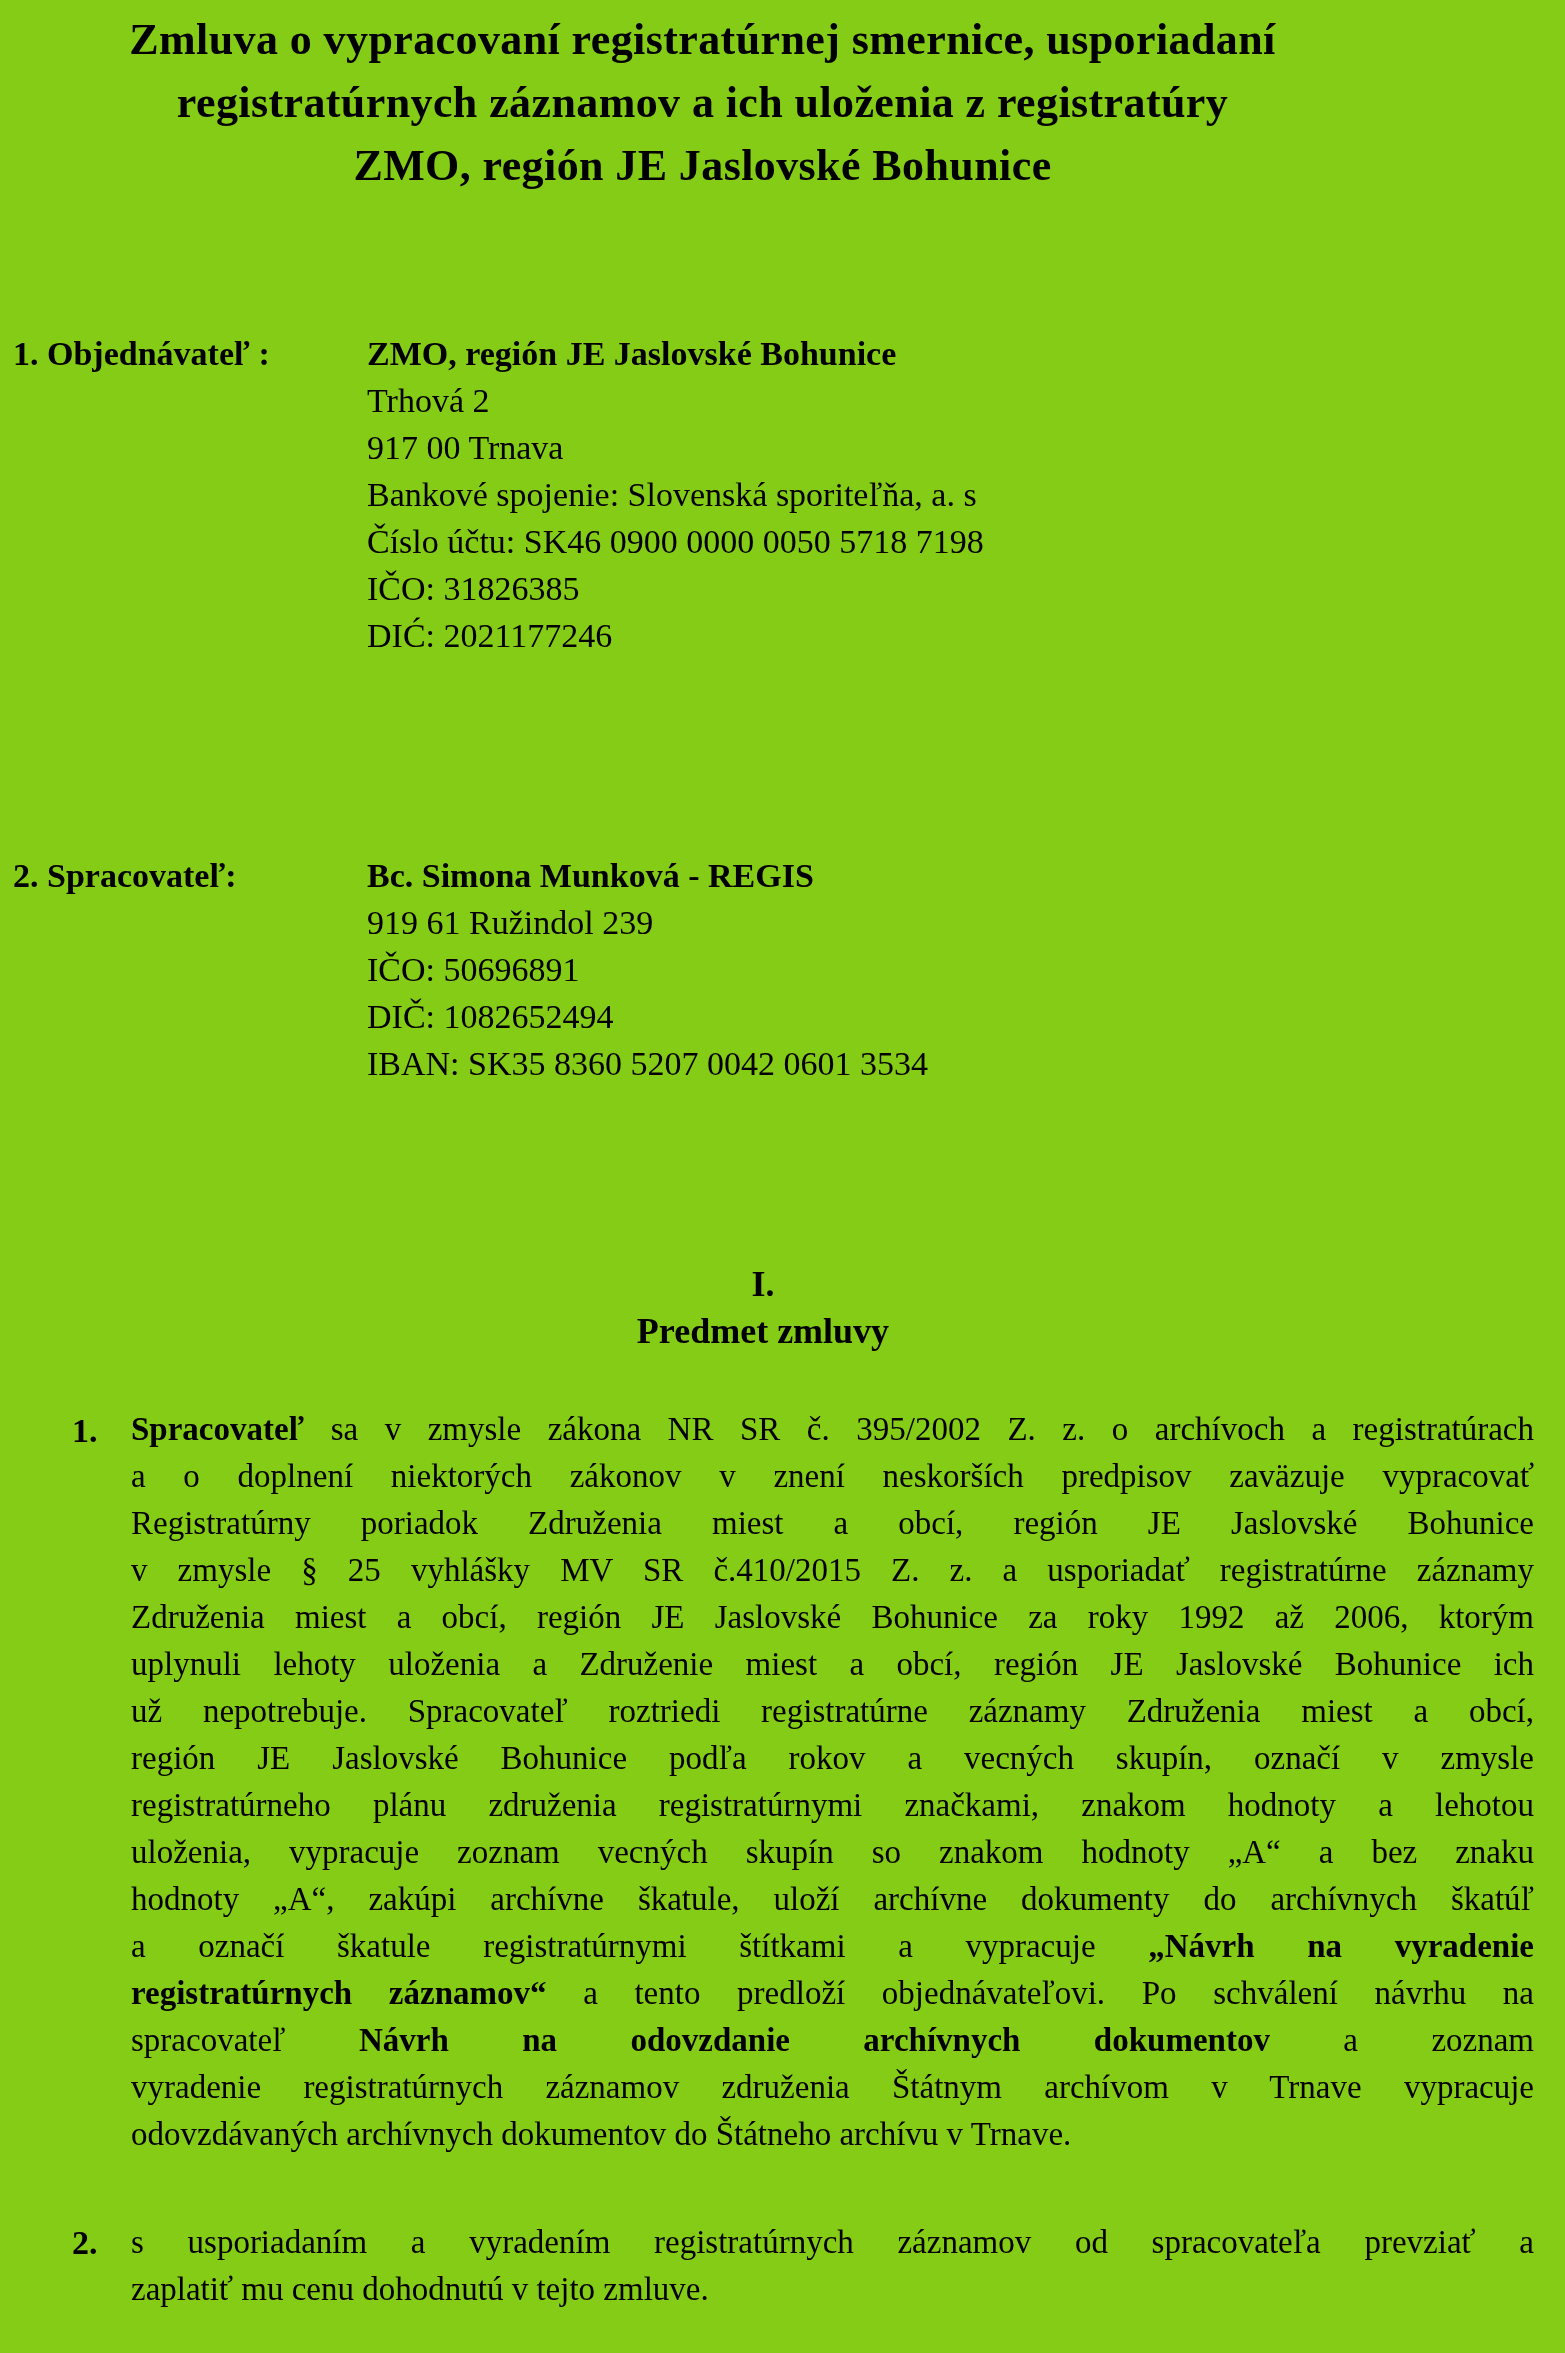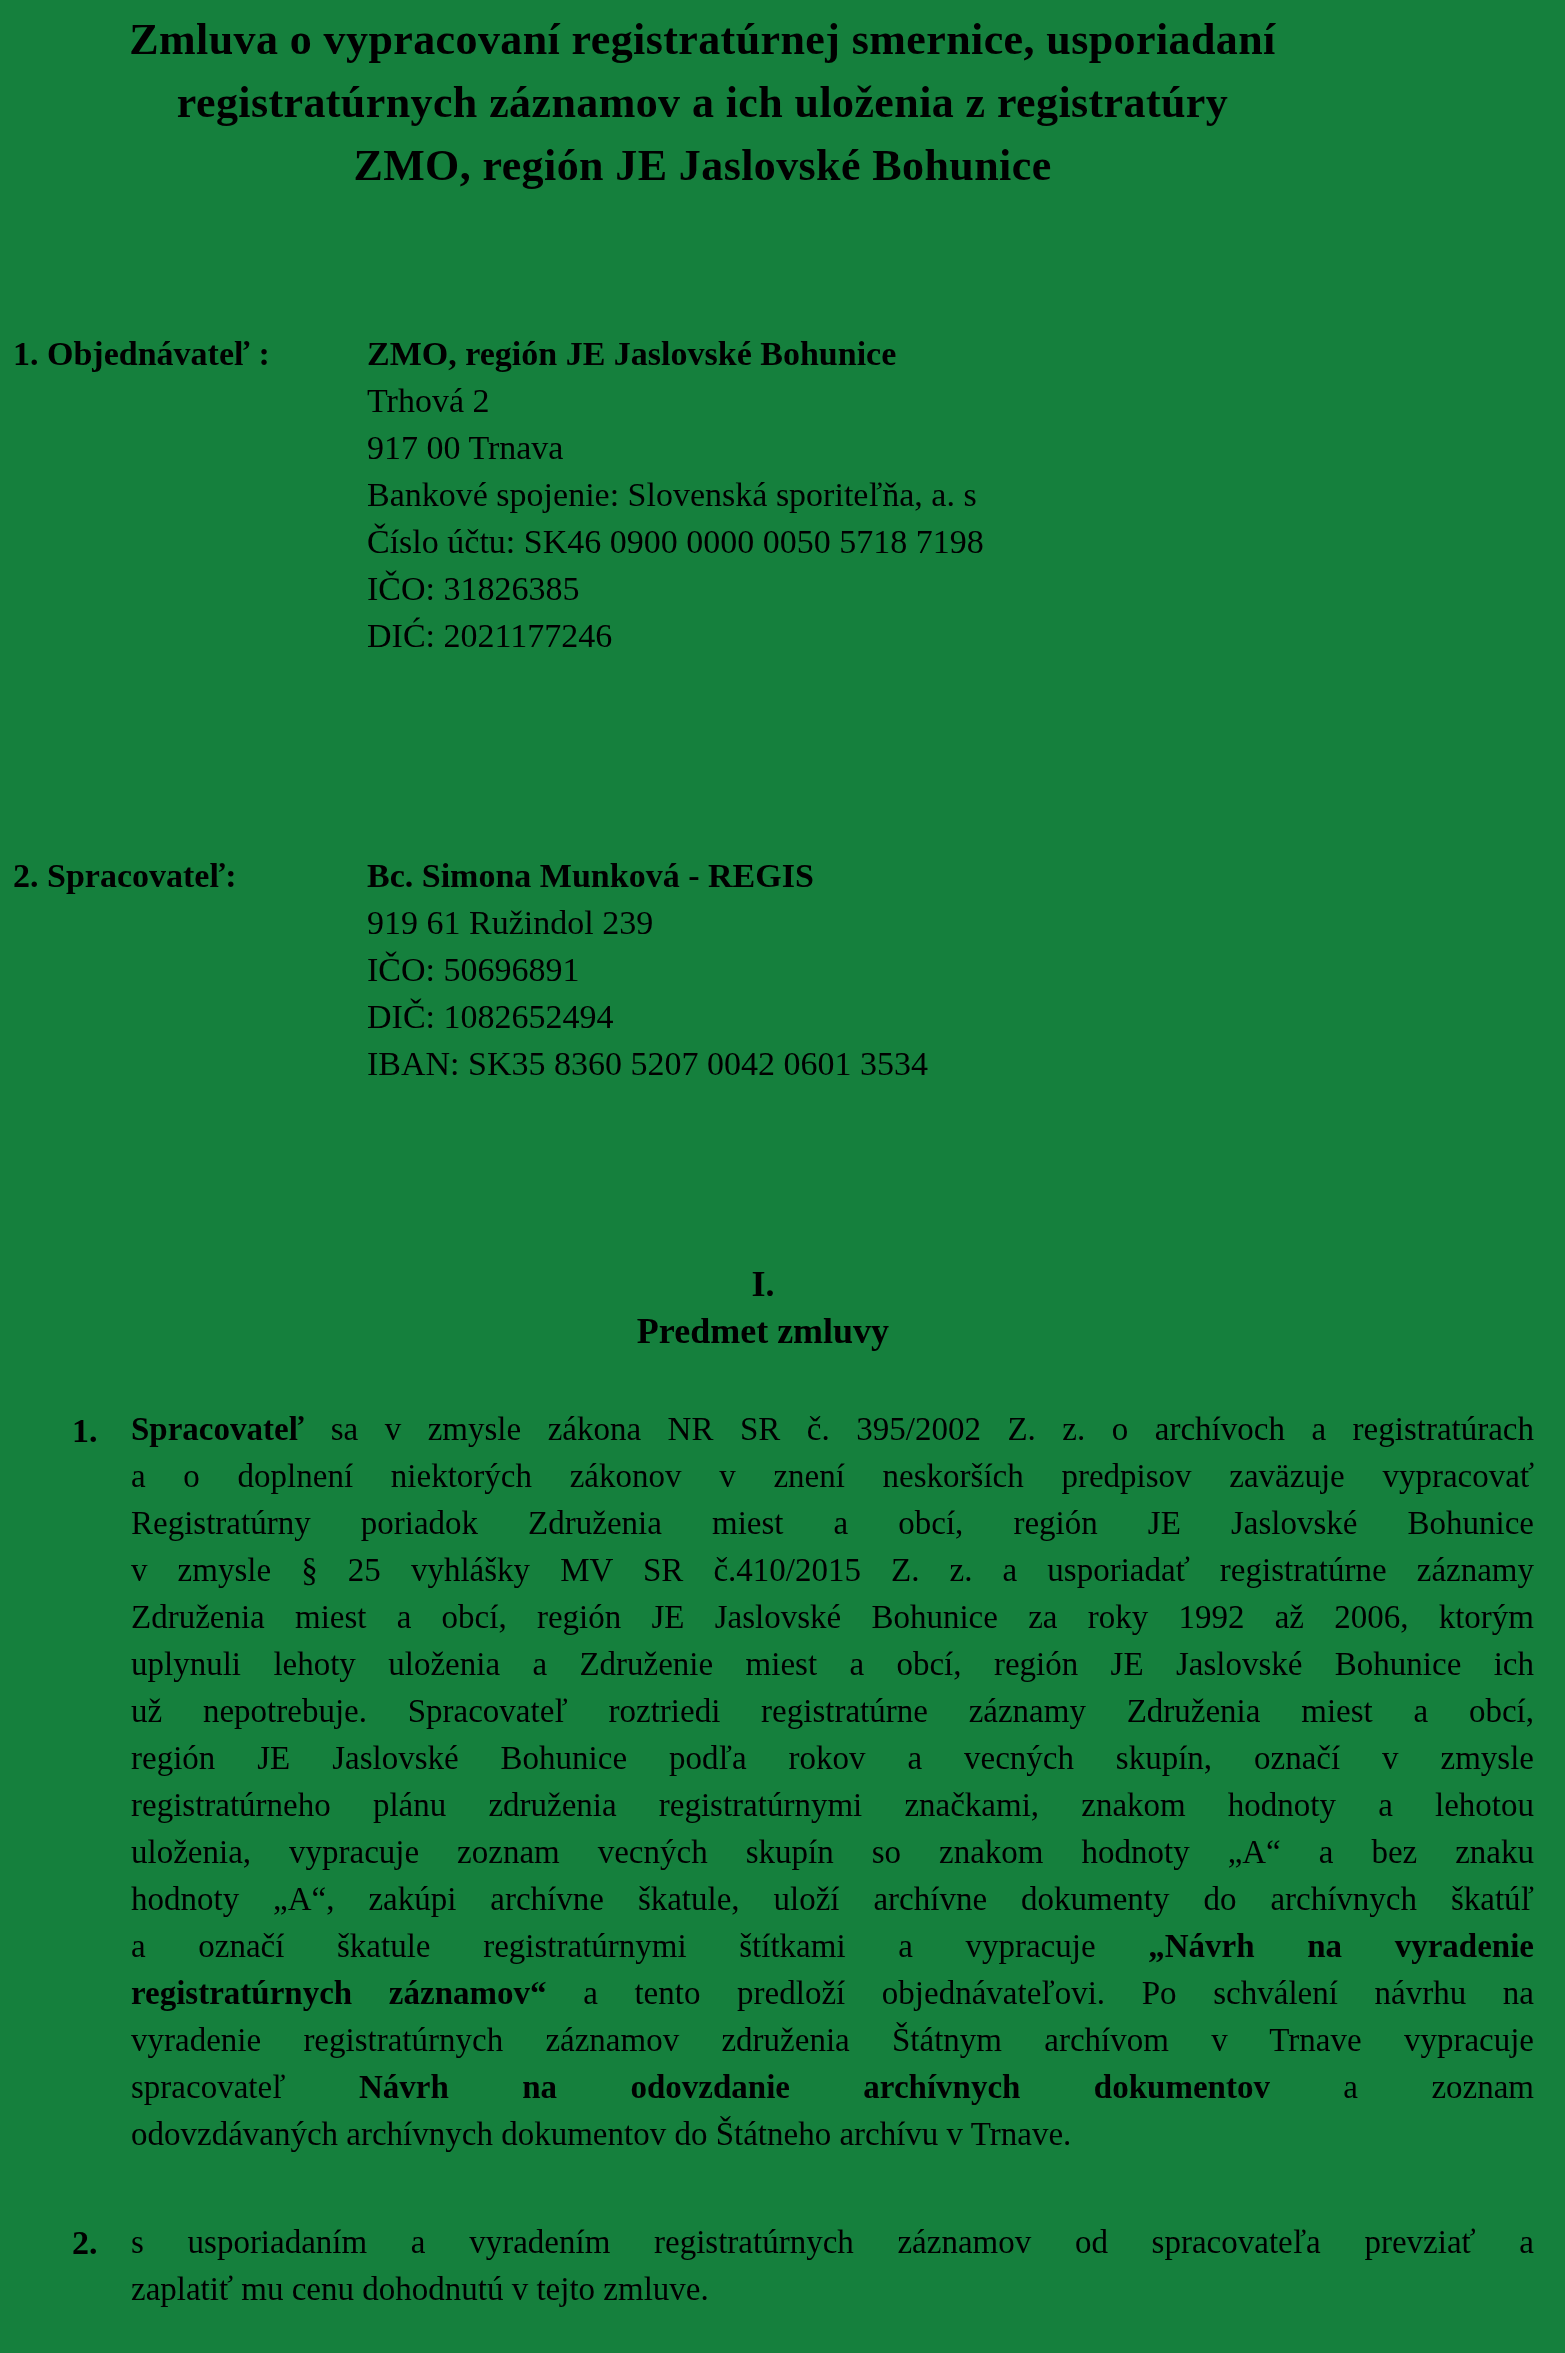--- a/index.html
+++ b/index.html
@@ -1,17 +1,17 @@
 <!DOCTYPE html>
 <html lang="sk" style="font-size:13px"><head>
 <meta charset="utf-8">
 <style>
   html,body{margin:0;padding:0;background:#ffffff;}
   body{width:1566px;height:2354px;font-family:"Liberation Serif","DejaVu Serif",serif;color:#000;}
-  .page{position:relative;width:1566px;height:2354px;background:#15803d;overflow:hidden;}
+  .page{position:relative;width:1566px;height:2354px;background:#84cc16;overflow:hidden;}
 
   .title{position:absolute;left:0;top:8.2px;width:1405px;text-align:center;
          font-weight:bold;font-size:44px;line-height:63px;letter-spacing:0.4px;}
 
   .party-label{position:absolute;left:13px;font-weight:bold;font-size:34px;line-height:47px;white-space:nowrap;}
   .party-lines{position:absolute;left:367px;width:1142px;}
   .p1-label{top:330px;} .p1-lines{top:330px;}
   .p2-label{top:852px;} .p2-lines{top:852px;}
   .aline{font-size:34px;line-height:47px;white-space:nowrap;}
 
@@ -71,22 +71,22 @@
       <div class="jline"><span>v zmysle § 25 vyhlášky MV SR č.410/2015 Z. z. a usporiadať registratúrne záznamy</span></div>
       <div class="jline"><span>Združenia miest a obcí, región JE Jaslovské Bohunice za roky 1992 až 2006, ktorým</span></div>
       <div class="jline"><span>uplynuli lehoty uloženia a Združenie miest a obcí, región JE Jaslovské Bohunice ich</span></div>
       <div class="jline"><span>už nepotrebuje. Spracovateľ roztriedi registratúrne záznamy Združenia miest a obcí,</span></div>
       <div class="jline"><span>región JE Jaslovské Bohunice podľa rokov a vecných skupín, označí v zmysle</span></div>
       <div class="jline"><span>registratúrneho plánu združenia registratúrnymi značkami, znakom hodnoty a lehotou</span></div>
       <div class="jline"><span>uloženia, vypracuje zoznam vecných skupín so znakom hodnoty „A“ a bez znaku</span></div>
       <div class="jline"><span>hodnoty „A“, zakúpi archívne škatule, uloží archívne dokumenty do archívnych škatúľ</span></div>
       <div class="jline"><span>a označí škatule registratúrnymi štítkami  a vypracuje </span><span class="b">„Návrh na vyradenie</span></div>
       <div class="jline"><span class="b">registratúrnych záznamov“</span><span> a tento predloží objednávateľovi. Po schválení návrhu na</span></div>
+      <div class="jline"><span>spracovateľ </span><span class="b">Návrh na odovzdanie archívnych dokumentov</span><span> a zoznam</span></div>
       <div class="jline"><span>vyradenie registratúrnych záznamov združenia Štátnym archívom v Trnave vypracuje</span></div>
-      <div class="jline"><span>spracovateľ </span><span class="b">Návrh na odovzdanie archívnych dokumentov</span><span> a zoznam</span></div>
       <div class="jline last"><span>odovzdávaných archívnych dokumentov do Štátneho archívu v Trnave.</span></div>
     </div>
 
   <div class="item-number i2-num">2.</div>
   <div class="item-lines i2-lines">
       <div class="jline"><span>s usporiadaním a vyradením registratúrnych záznamov od spracovateľa prevziať a</span></div>
       <div class="jline last"><span>zaplatiť mu  cenu dohodnutú v tejto zmluve.</span></div>
     </div>
 
 </div>

